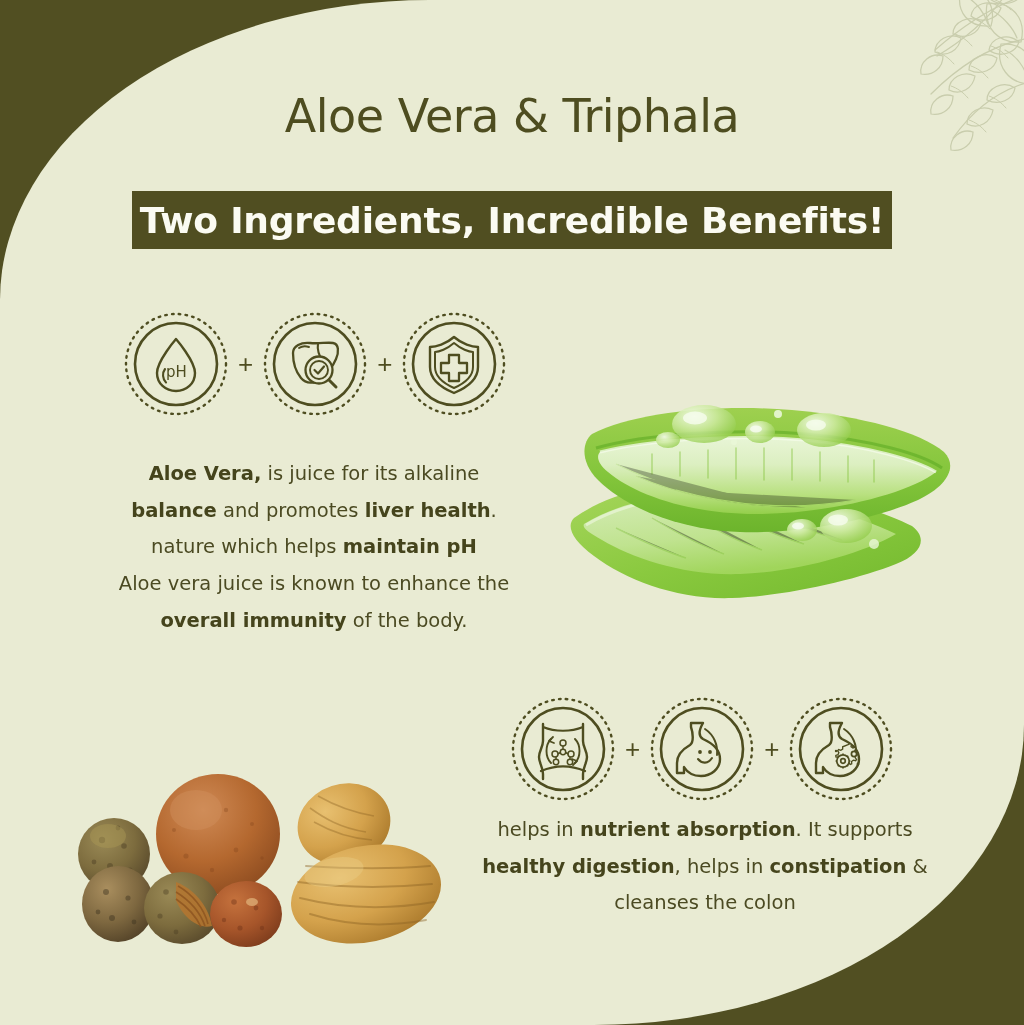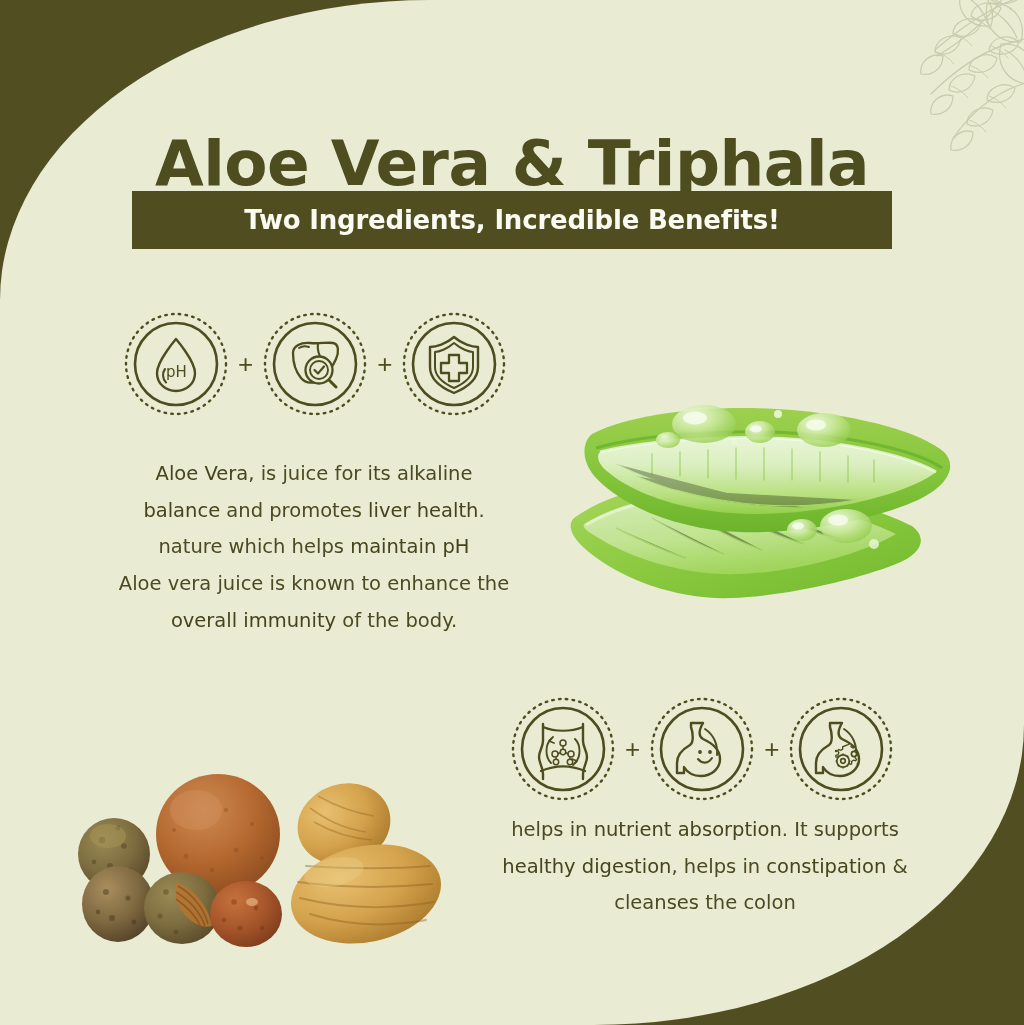--- a/index.html
+++ b/index.html
@@ -48,43 +48,42 @@
   }
 
   
   .title {
     position: absolute;
     left: 0;
     right: 0;
     top: 92px;
     text-align: center;
     font-family: "DejaVu Sans", sans-serif;
-    font-weight: bold;
-    font-size: 63px;
+    font-weight: normal;
+    font-size: 46px;
     letter-spacing: -0.5px;
     color: #4e4d20;
     line-height: 1.05;
-    margin-top: 39px;
   }
 
   .subtitle-bar {
     position: absolute;
     left: 132px;
     top: 191px;
     width: 760px;
     height: 58px;
     background: #504e21;
     display: flex;
     align-items: center;
     justify-content: center;
   }
   .subtitle-text {
     font-family: "DejaVu Sans", sans-serif;
     font-weight: bold;
-    font-size: 26px;
+    font-size: 36px;
     color: #fbfbf2;
     letter-spacing: -0.2px;
     white-space: nowrap;
   }
 
   
   .icon-row {
     position: absolute;
     display: flex;
     align-items: center;
@@ -112,21 +111,21 @@
 
   
   .body-copy {
     position: absolute;
     font-family: "DejaVu Sans", sans-serif;
     font-size: 19.5px;
     line-height: 1.88;
     color: #4b4a22;
     text-align: center;
   }
-  .body-copy b { font-weight: normal; color: #45441c; text-align: right; }
+  .body-copy b { font-weight: bold; color: #45441c; text-align: right; }
 
   #aloe-copy { left: 104px; top: 456px; width: 420px; }
   #triphala-copy { left: 468px; top: 812px; width: 474px; }
 
   
   .photo {
     position: absolute;
     overflow: visible;
   }
   #aloe-photo { left: 556px; top: 348px; width: 404px; height: 272px; }

